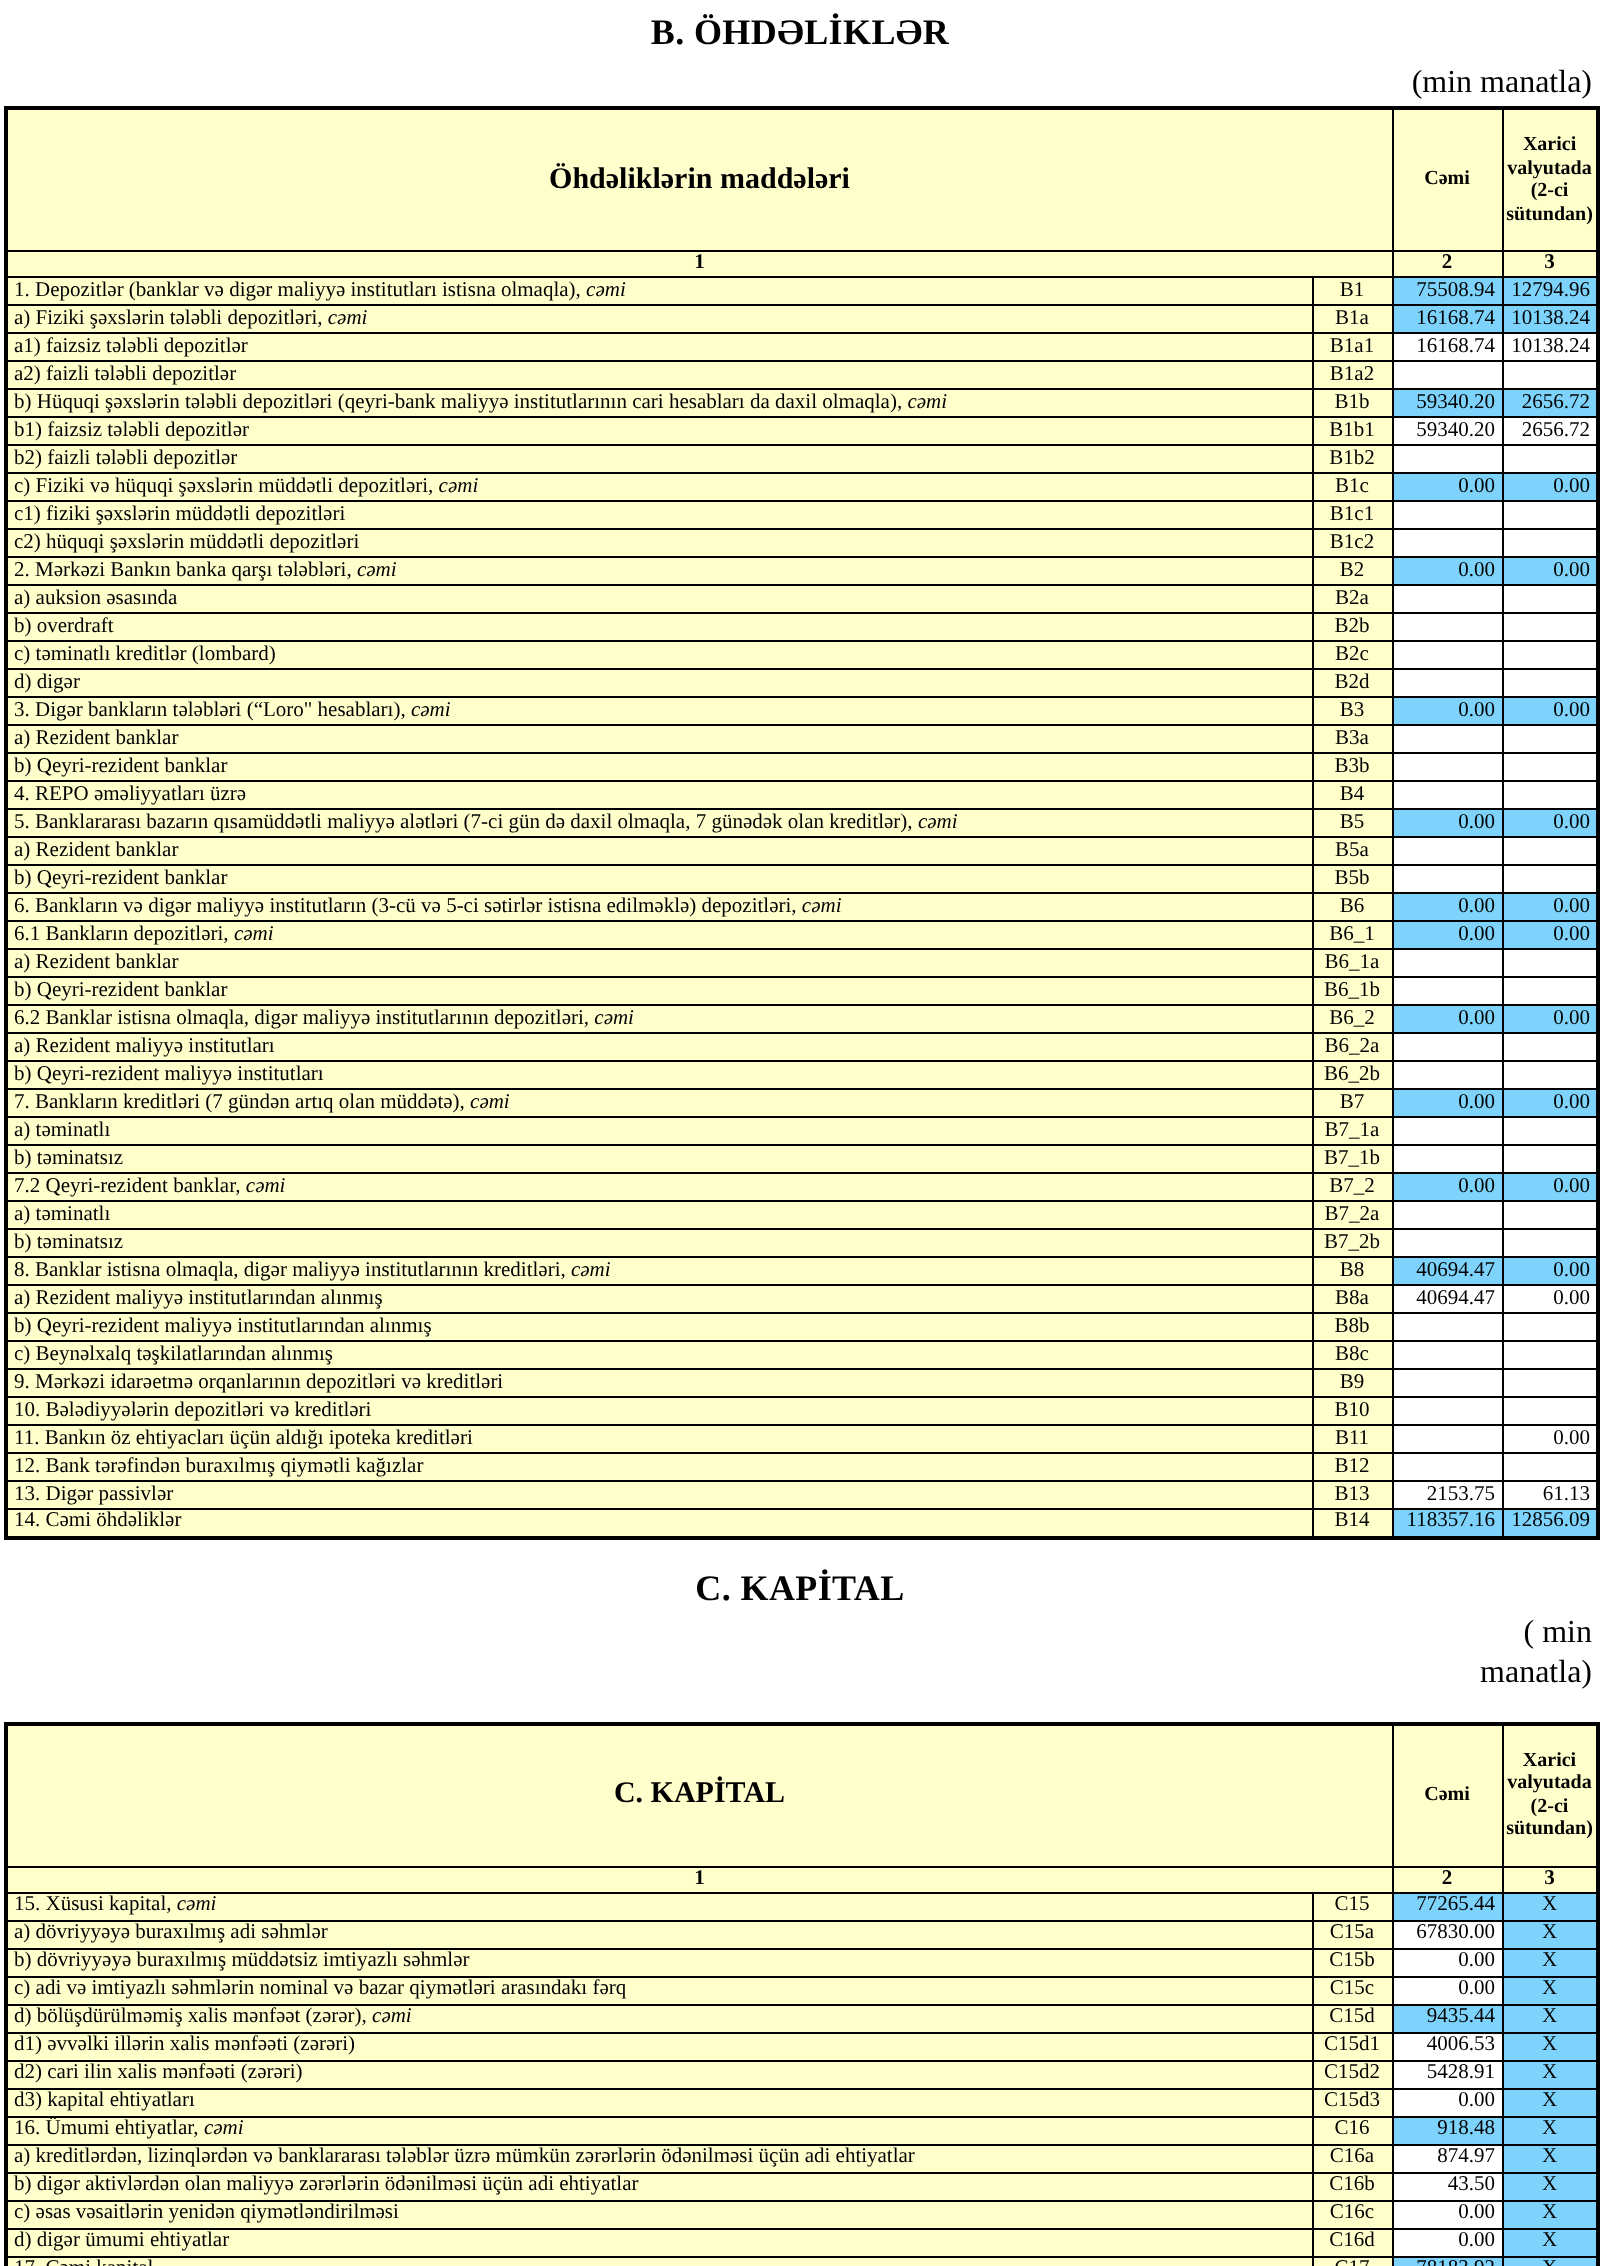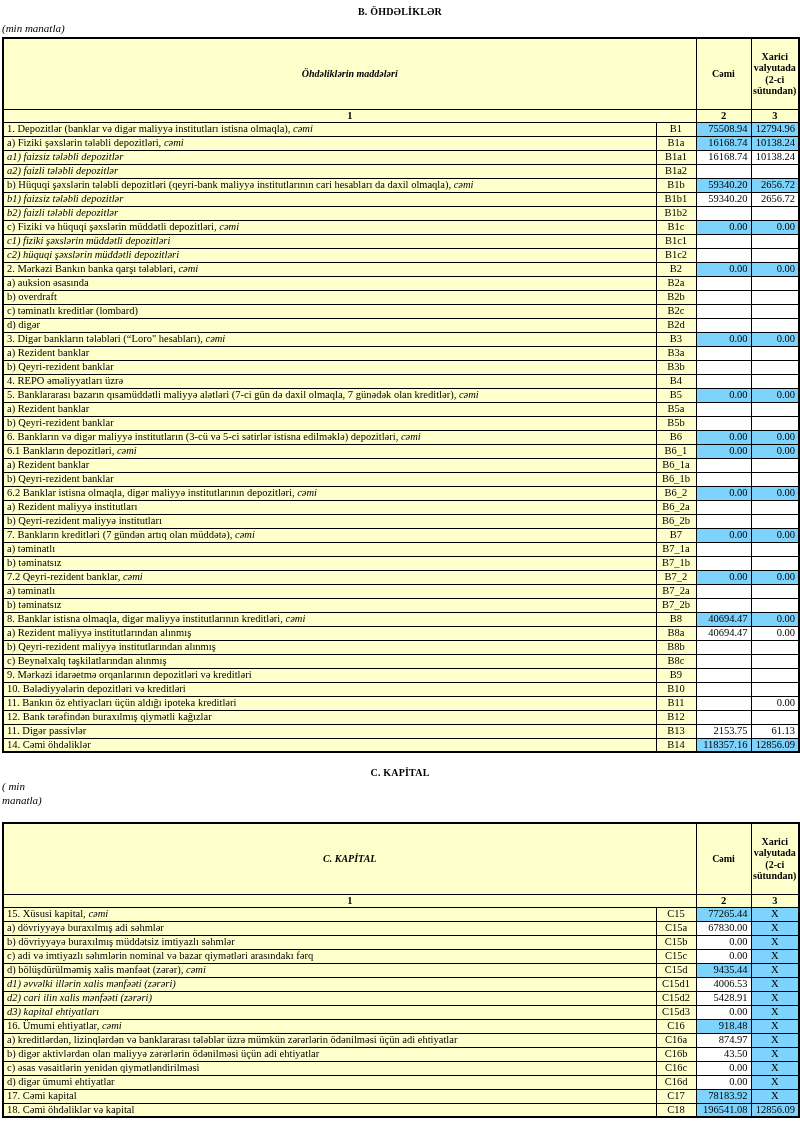--- a/index.html
+++ b/index.html
@@ -3,55 +3,55 @@
 <meta charset="utf-8">
 <style>
   * { margin:0; padding:0; box-sizing:border-box; }
   html,body { width:800px; background:#ffffff; }
   body {
     height:1133px; overflow:hidden;
     font-family:"Liberation Serif", serif;
     color:#000;
   }
   .page { padding:2px; }
-  .sec-title { text-align:center; font-weight:bold; font-size:10px; letter-spacing:.2px; }
+  .sec-title { text-align:center; font-weight:bold; font-size:18px; letter-spacing:.2px; }
   .sec-title.first { margin-top:4px; }
   .sec-title.second { margin-top:14px; }
-  .unit-note { font-style:italic; font-size:11px; line-height:1.25; padding-right:2px; }
+  .unit-note { text-align:right; font-size:16px; line-height:1.25; padding-right:2px; }
   .unit-note.b-note { margin-top:5px; margin-bottom:1px; }
   .unit-note.c-note { margin-top:2px; margin-bottom:14px; }
 
   table { border-collapse:collapse; width:796px; table-layout:fixed; border:2px solid #000; }
   col.c-label { width:653px; }
   col.c-code  { width:40px; }
   col.c-tot   { width:55px; }
   col.c-fx    { width:48px; }
 
   td { border:1px solid #000; font-size:10.5px; line-height:1.12; vertical-align:middle;
        overflow:hidden; }
 
   
   .hd { background:#FFFFCC; text-align:center; font-weight:bold; }
-  .hd-items { font-size:10px;font-style:italic; }
+  .hd-items { font-size:15px; }
   .hd-col { font-size:10px; line-height:1.15; padding:12px 1px;margin-left:12px; }
   tr.hdr-b td { height:58px; }
   tr.hdr-c td { height:50px; }
   tr.nums td { height:13px; background:#FFFFCC; text-align:center; font-weight:bold; font-size:10.5px; }
 
   
   tr.gen td { height:14px; }
   td.label { background:#FFFFCC; padding:0 3px; white-space:nowrap; }
   td.code  { background:#FFFFCC; text-align:center; padding:0 1px; }
   td.val   { text-align:right; padding:0 3px; }
   td.val.ctr { text-align:center; padding:0 1px; }
   .y { background:#7dd3fc; }
   .w { background:#FFFFFF; }
   .ind0 { padding-left:3px; }
   .ind1 { padding-left:29px; }
-  .ind2 { padding-left:55px;font-style:italic; }
+  .ind2 { padding-left:55px; }
   tr.b td, .b { font-weight:normal; }
   td.label i { font-style:italic; }
 </style>
 </head>
 <body>
 
 <div class="page">
 
   <div class="sec-title first">B. ÖHDƏLİKLƏR</div>
   <div class="unit-note b-note">(min manatla)</div>
@@ -328,21 +328,21 @@
           <td class="val w"></td>
           <td class="val w">0.00</td>
         </tr>
         <tr class="gen">
           <td class="label ind0">12. Bank tərəfindən buraxılmış qiymətli kağızlar</td>
           <td class="code">B12</td>
           <td class="val w"></td>
           <td class="val w"></td>
         </tr>
         <tr class="gen">
-          <td class="label ind0">11. Digər passivlər</td>
+          <td class="label ind0">13. Digər passivlər</td>
           <td class="code">B13</td>
           <td class="val w">2153.75</td>
           <td class="val w">61.13</td>
         </tr>
         <tr class="gen b">
           <td class="label ind0">14. Cəmi öhdəliklər</td>
           <td class="code">B14</td>
           <td class="val y">118357.16</td>
           <td class="val y">12856.09</td>
         </tr>

